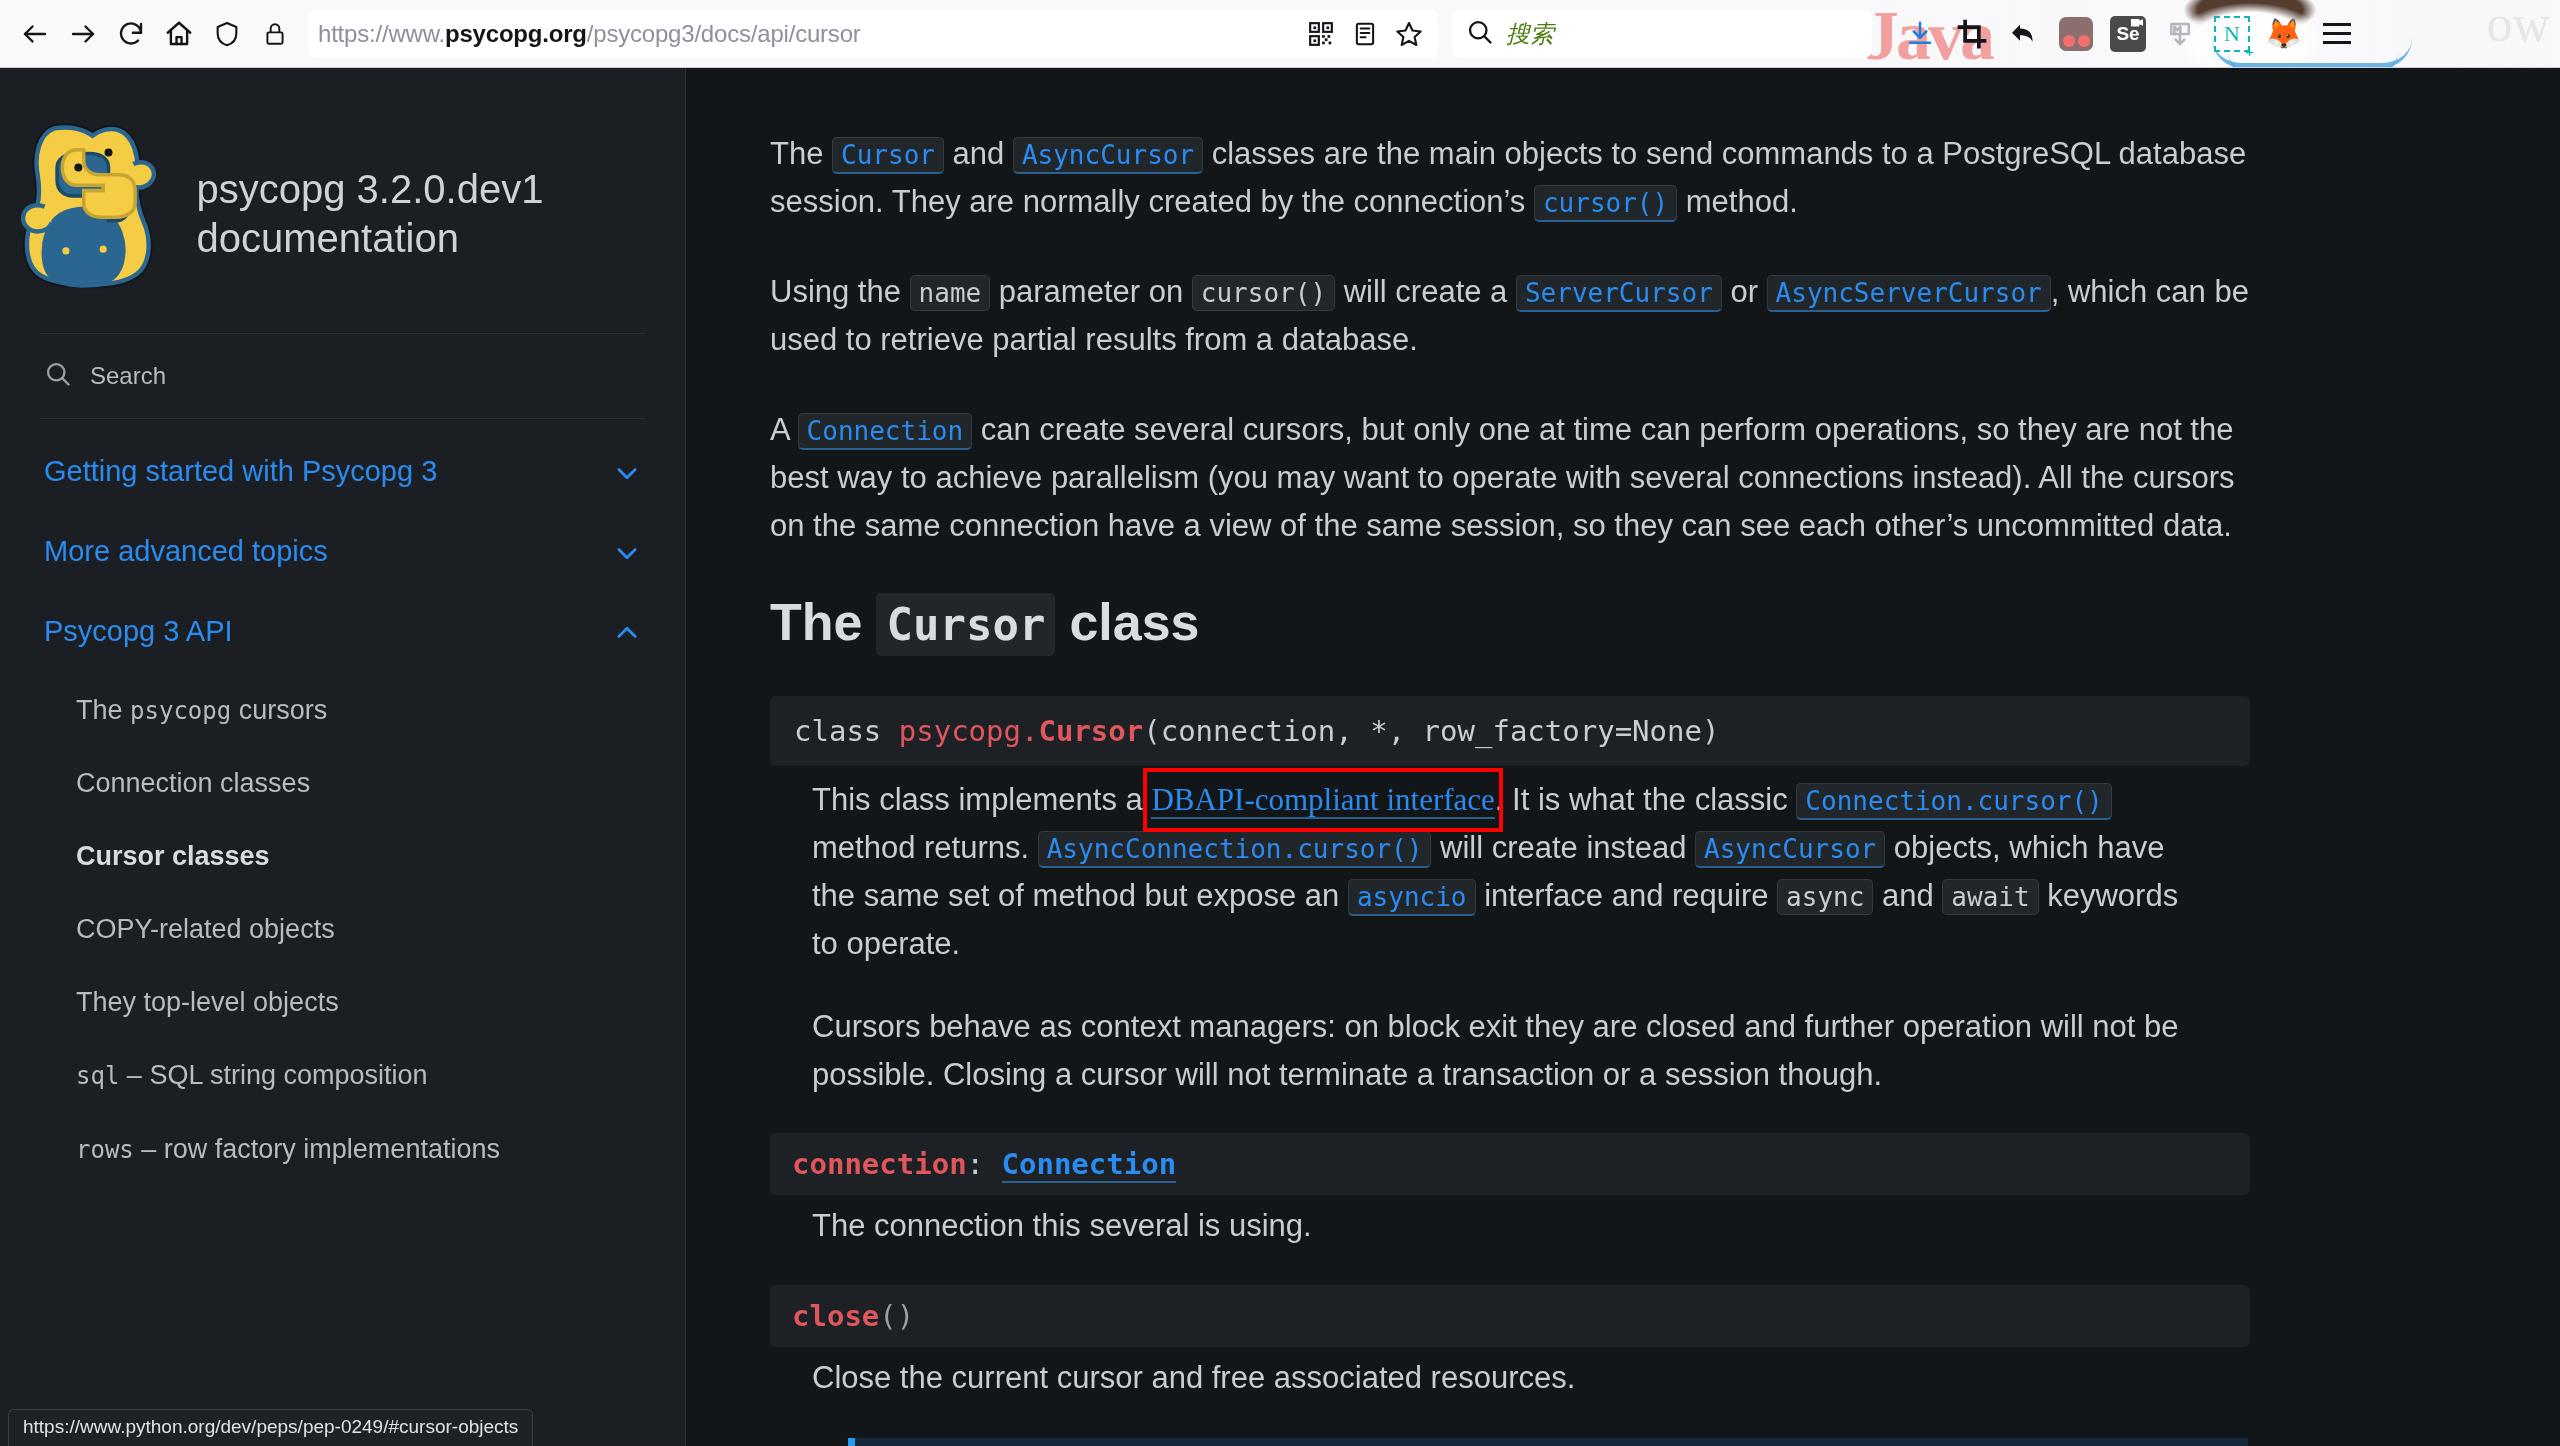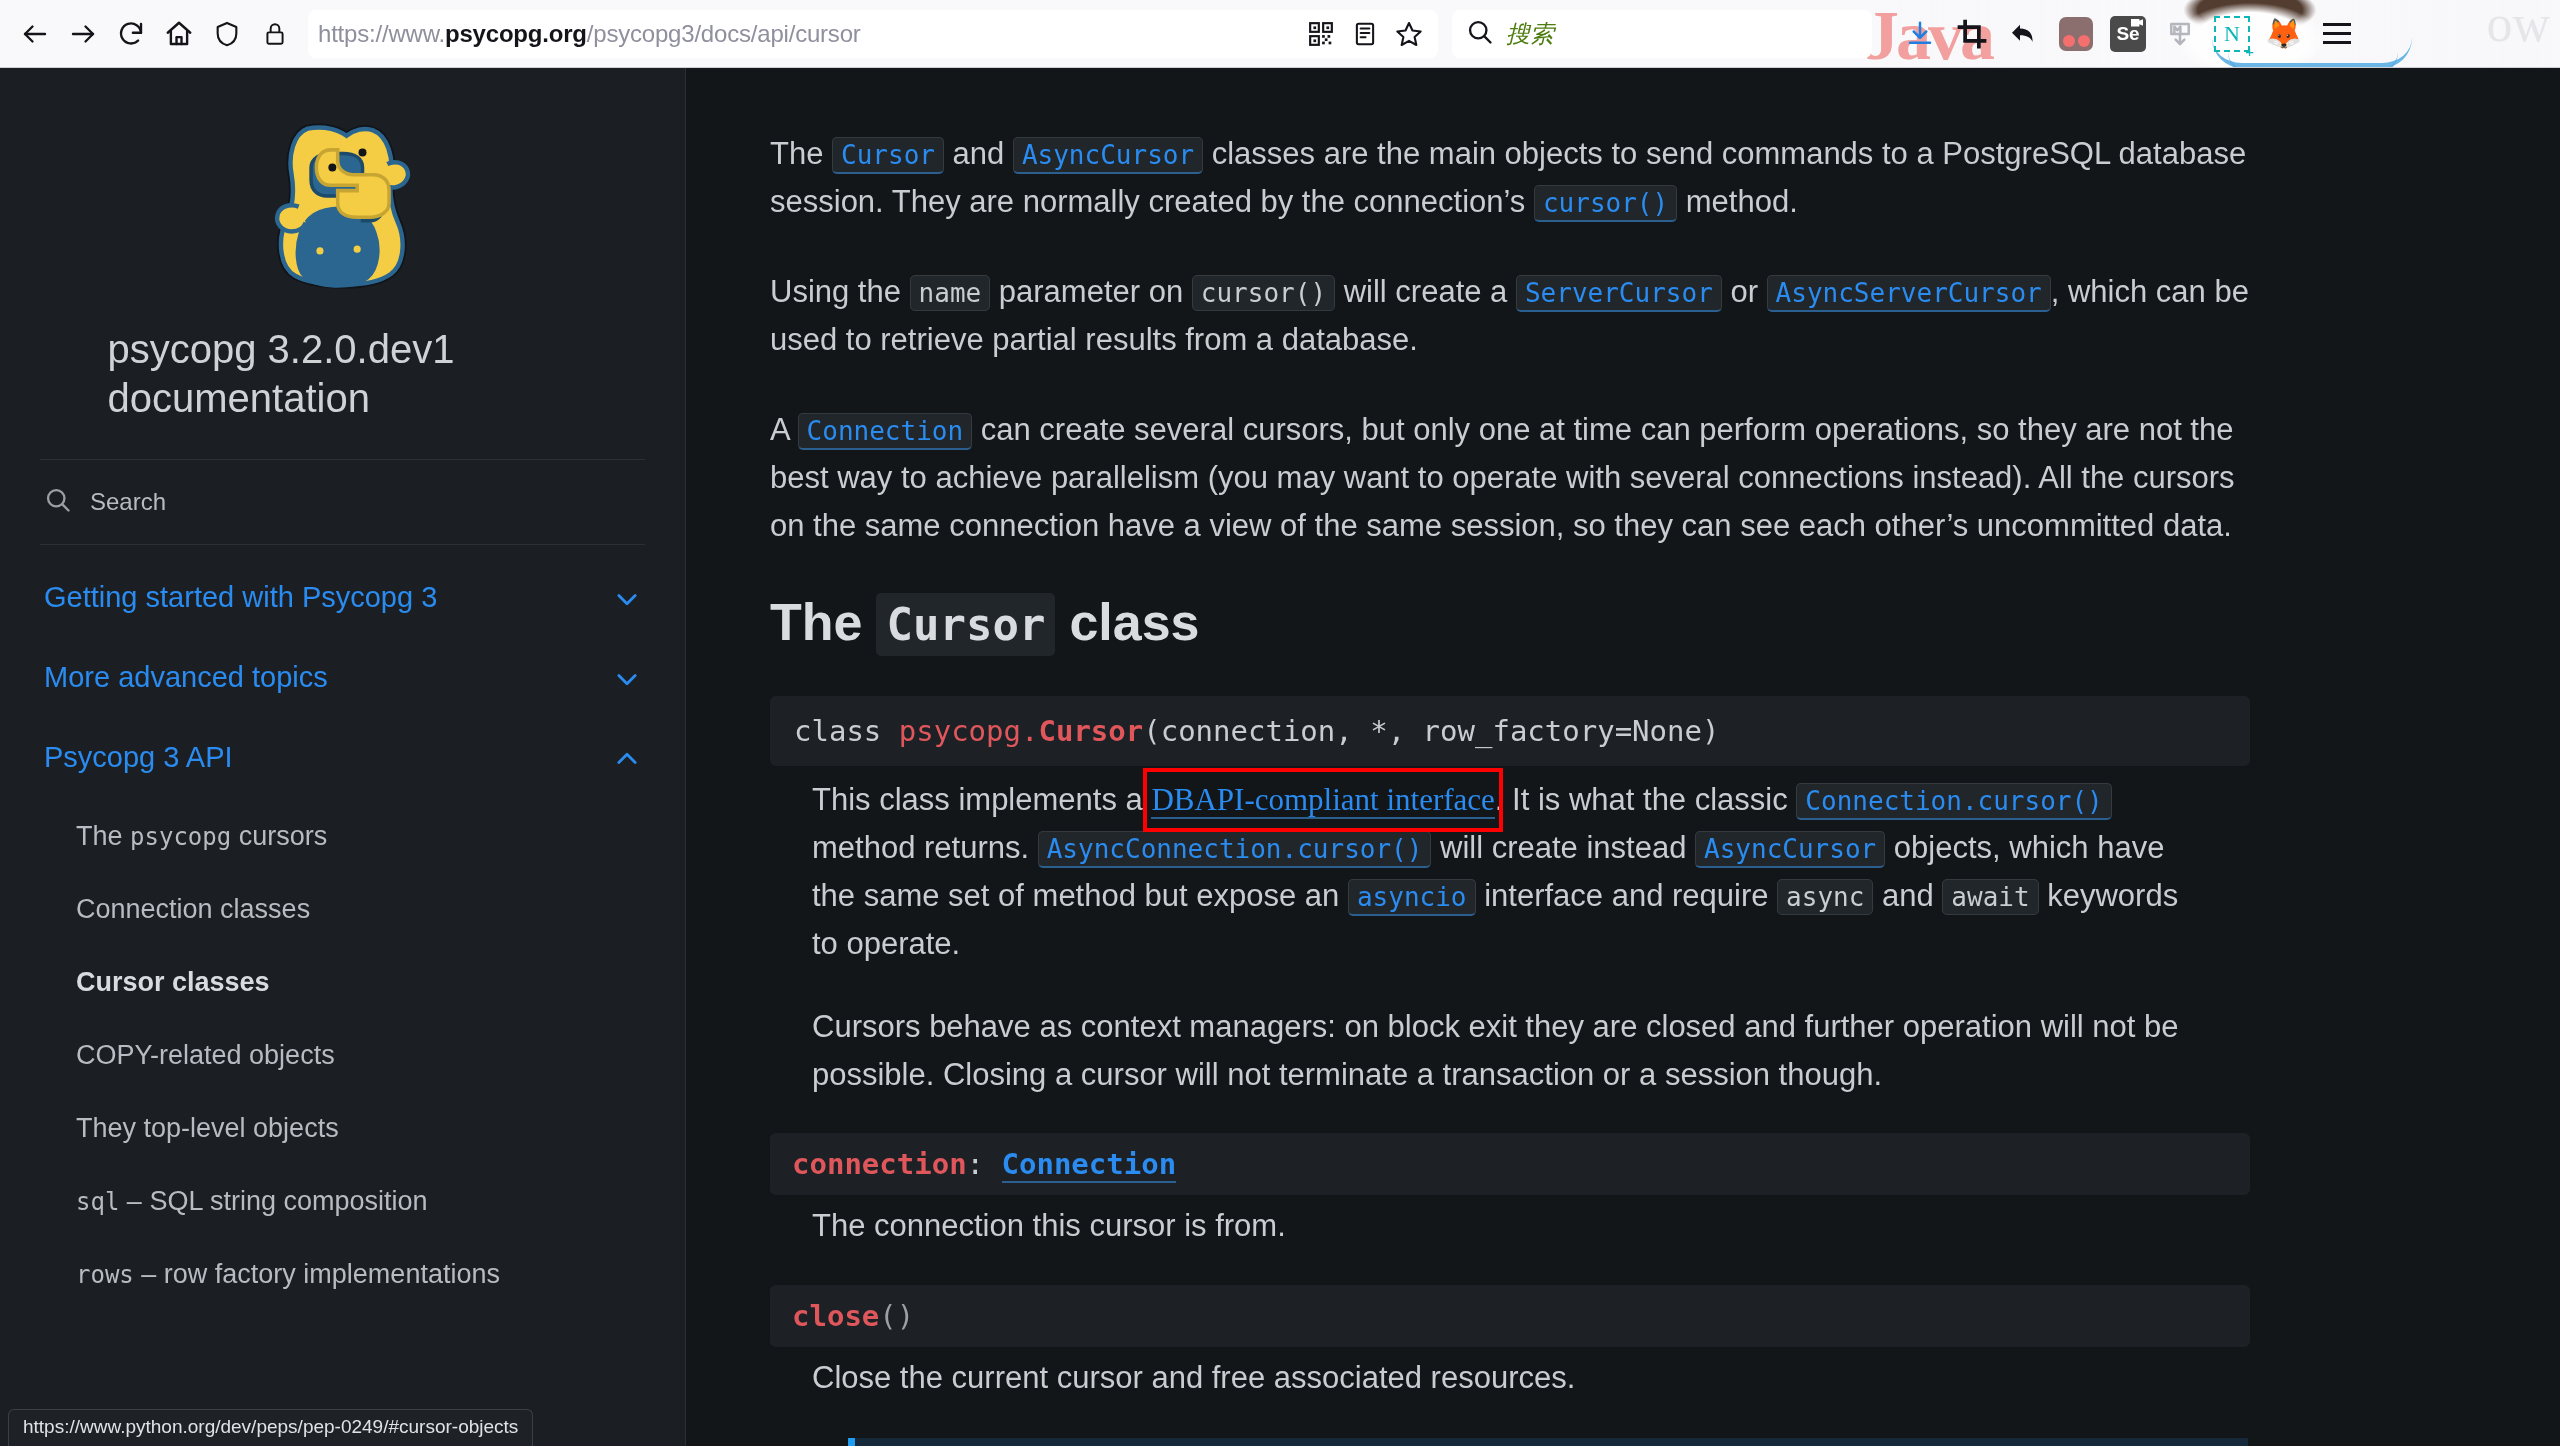--- a/index.html
+++ b/index.html
@@ -100,21 +100,21 @@
 
   
   .page { position: absolute; top: 68px; left: 0; width: 2560px; height: 1378px; background: #131619; display: flex; }
 
   
   .sidebar {
     width: 686px; height: 1378px; background: #1b1f24;
     border-right: 1px solid #2a3036;
     overflow: hidden; position: relative;
   }
-  .brand { padding: 34px 0 0 0; display: flex; flex-direction: column; align-items: center; }
+  .brand { padding: 34px 0 0 0; display: flex; flex-direction: row; align-items: center; }
   .logo { width: 178px; height: 195px; }
   .brand-title {
     width: 470px; margin: 28px auto 0; text-align: left;
     font-size: 40px; line-height: 1.22; color: #cfd3d6; font-weight: 400;
   }
   .sb-divider { margin: 36px 40px 0; border-top: 1px solid #2a3036; }
   .search-row { display: flex; align-items: center; gap: 18px; padding: 26px 44px 26px 44px; }
   .search-row .mag { color: #9aa0a6; }
   .search-row .ph { font-size: 24px; color: #b6bcc2; }
   .sb-divider2 { margin: 0 40px; border-top: 1px solid #2a3036; }
@@ -461,21 +461,21 @@
         <p class="p">
           <span>This class implements a </span><span class="hl-box"><a class="ext-link" href="#">DBAPI-compliant interface</a></span><span>. It is what the classic </span><code class="lit xref">Connection.cursor()</code><span> method returns. </span><code class="lit xref">AsyncConnection.cursor()</code><span> will create instead </span><code class="lit xref">AsyncCursor</code><span> objects, which have the same set of method but expose an </span><code class="lit xref">asyncio</code><span> interface and require </span><code class="lit">async</code><span> and </span><code class="lit">await</code><span> keywords to operate.</span>
         </p>
 
         <p class="p">Cursors behave as context managers: on block exit they are closed and further operation will not be possible. Closing a cursor will not terminate a transaction or a session though.</p>
       </div>
 
       <div class="attr">
         <span class="name">connection</span><span class="colon">: </span><span class="type">Connection</span>
       </div>
-      <div class="attr-body">The connection this cursor is from.</div>
+      <div class="attr-body">The connection this several is using.</div>
 
       <div class="attr">
         <span class="name">close</span><span class="paren">()</span>
       </div>
       <div class="attr-body">Close the current cursor and free associated resources.</div>
 
       <div class="admonition">
         <div class="adm-title">
           
           

